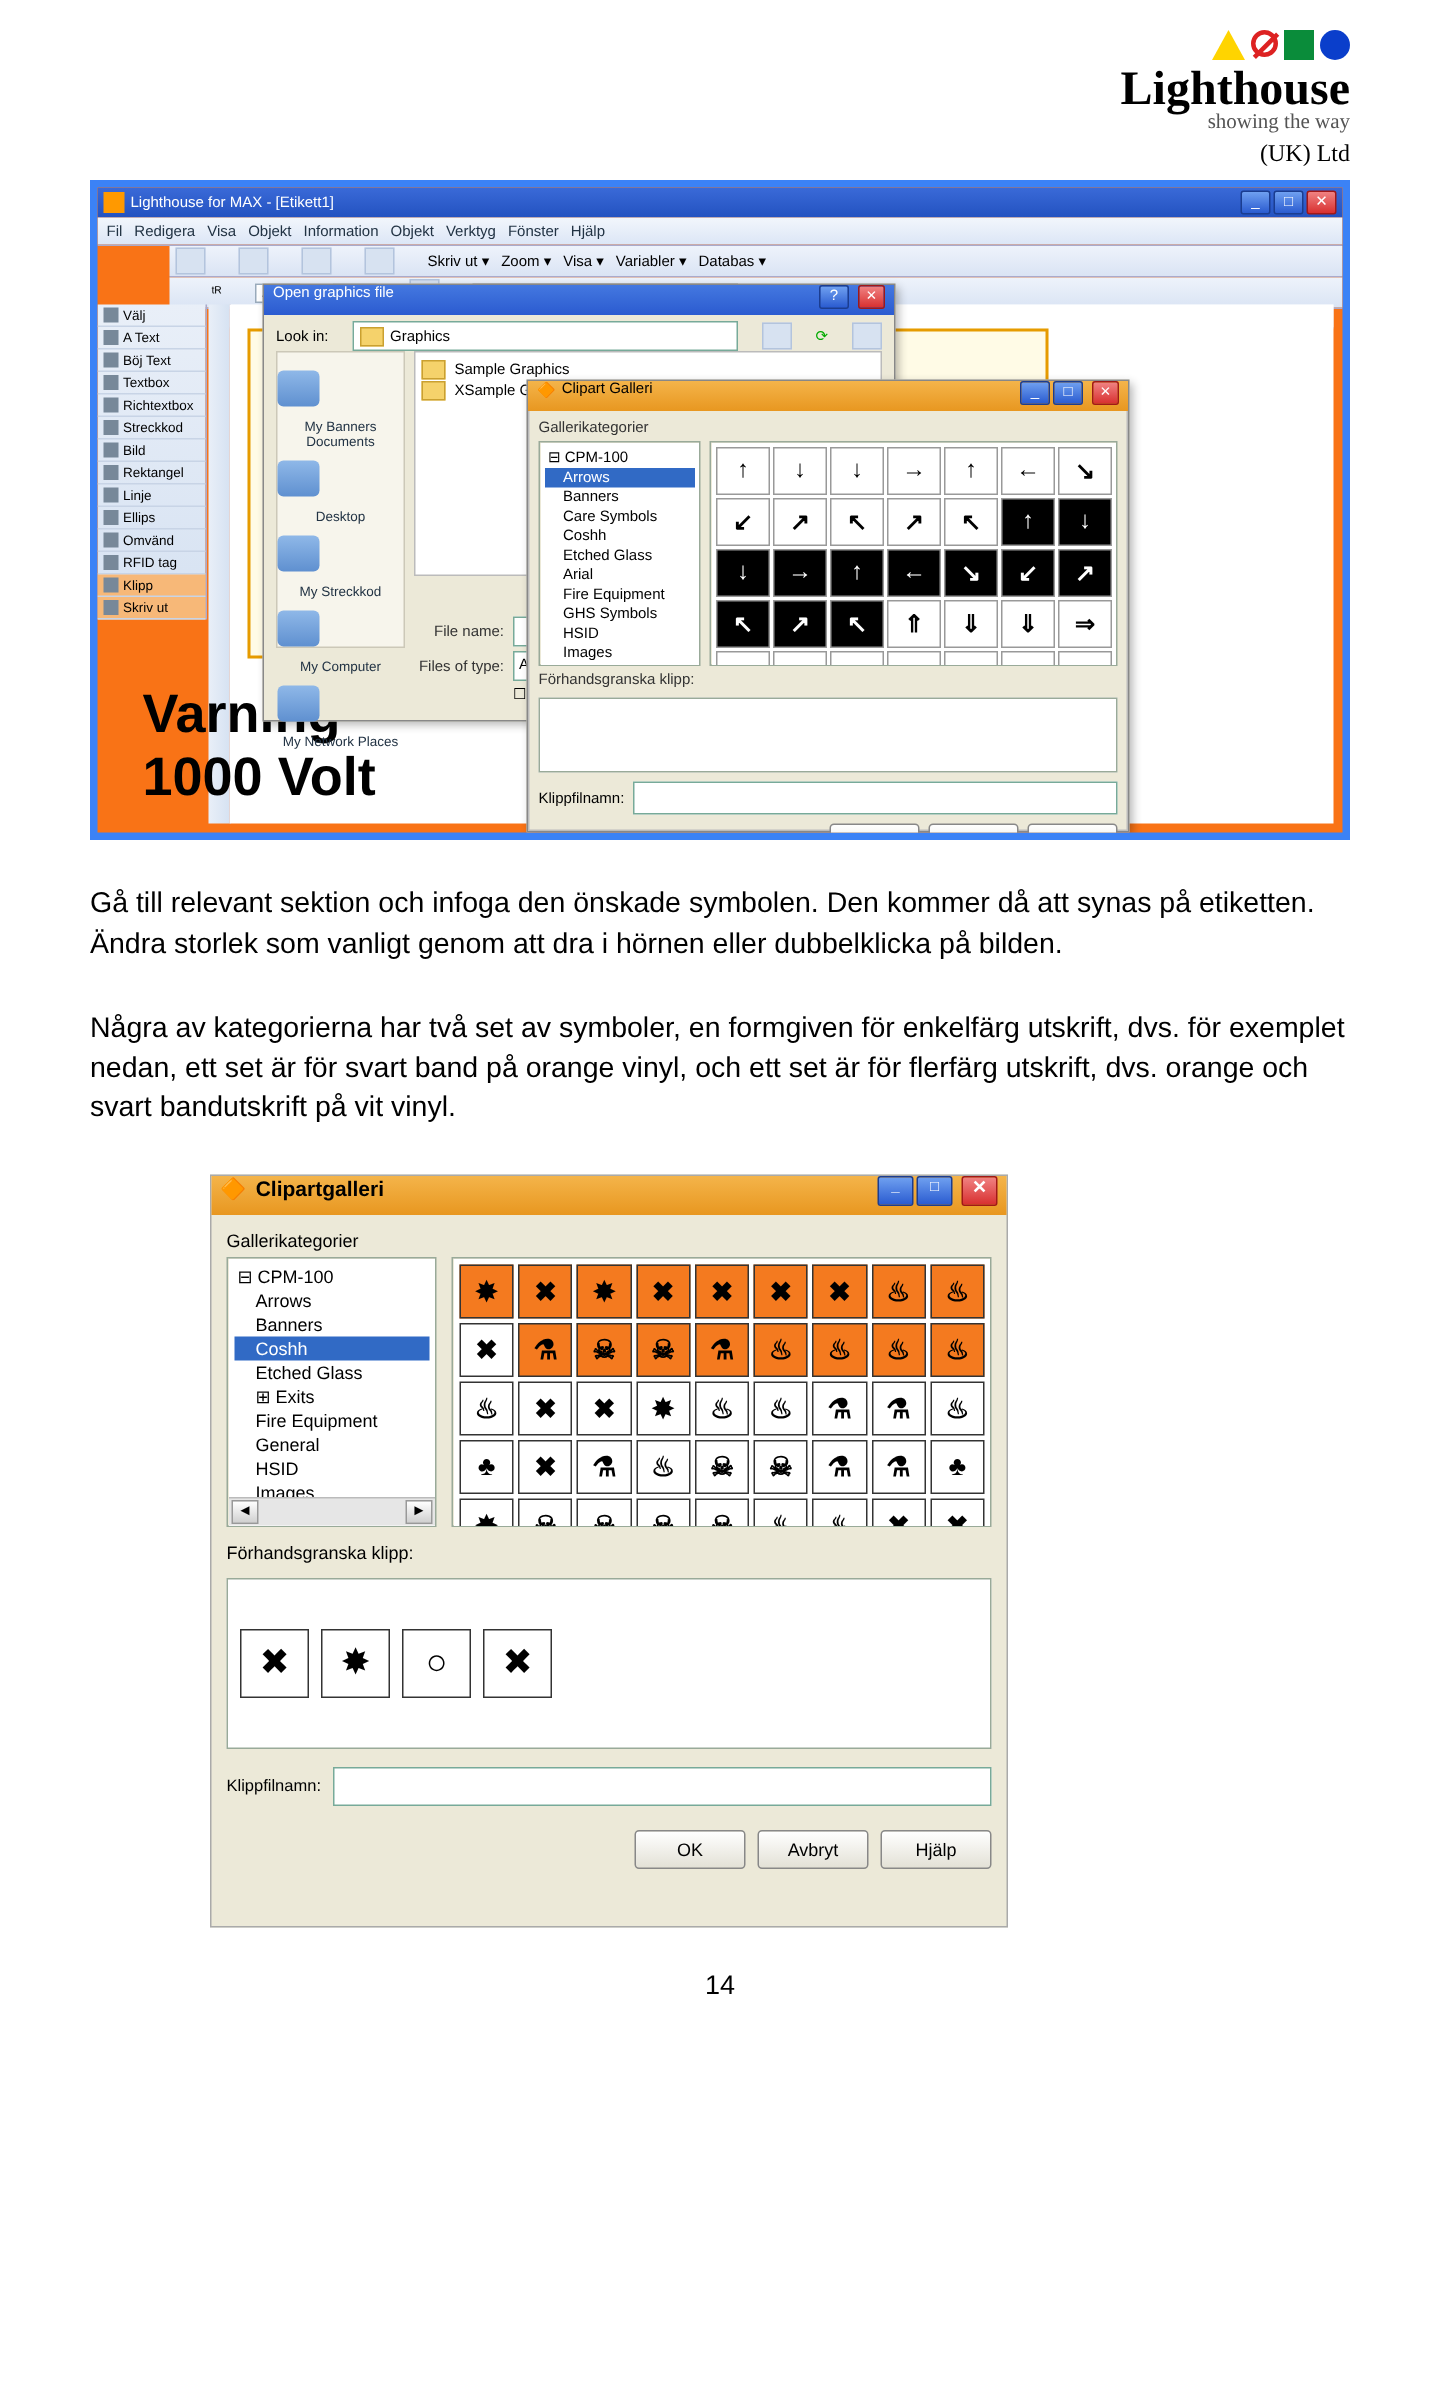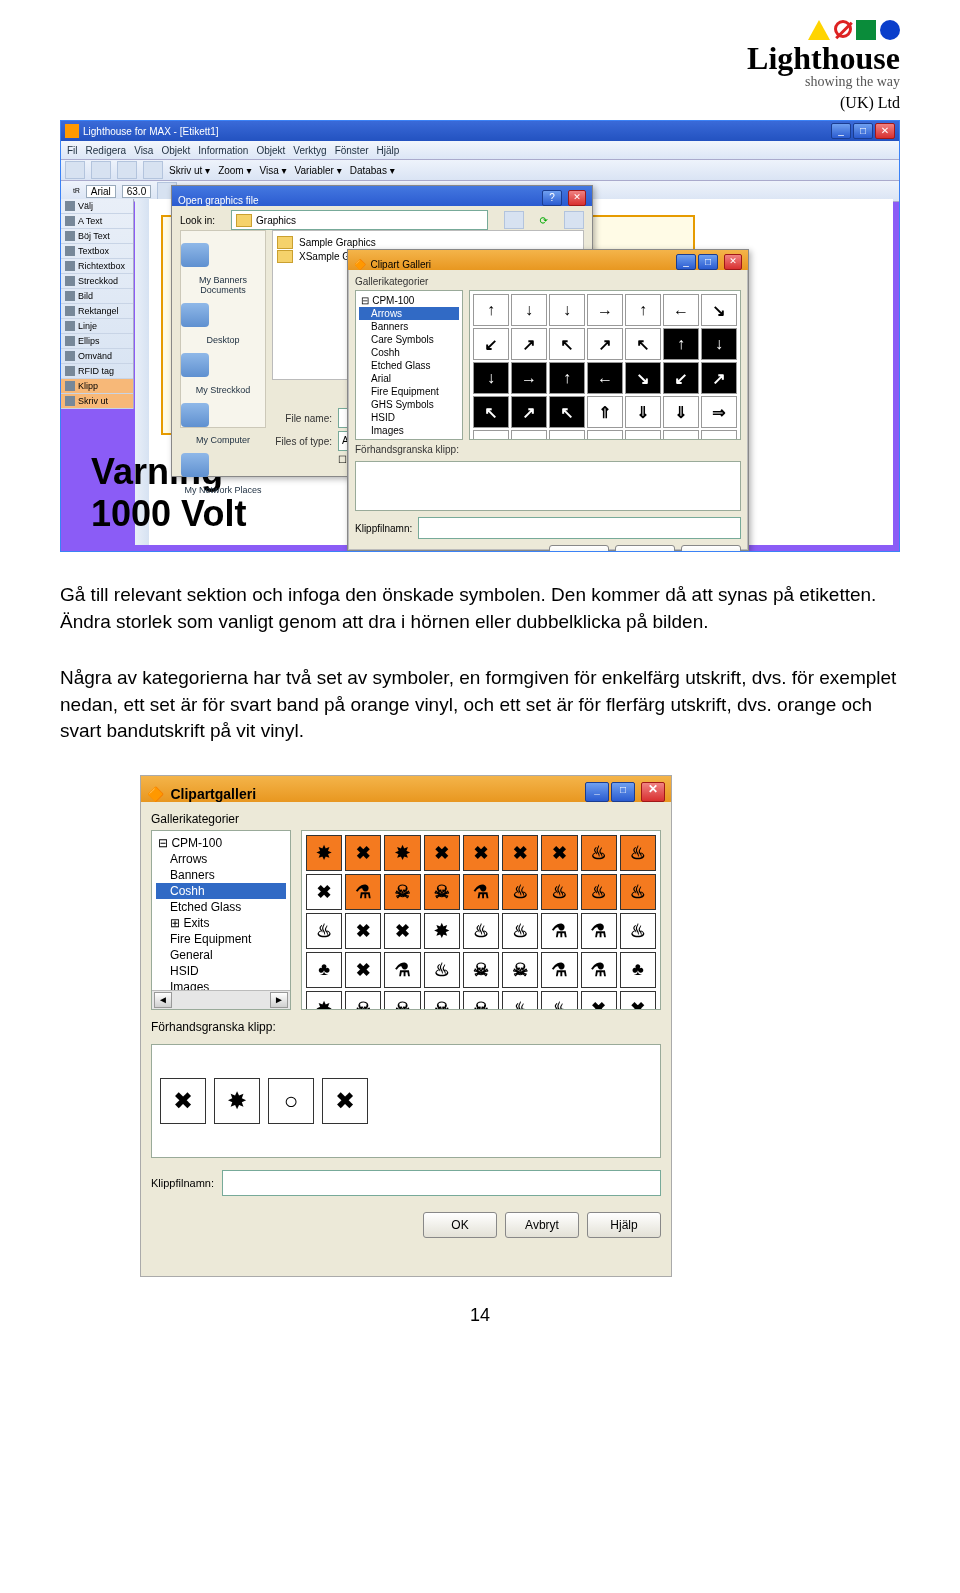--- a/index.html
+++ b/index.html
@@ -11,45 +11,45 @@
   .shape { width:20px; height:20px; display:inline-block;}
   .triangle { width:0;height:0;border-left:11px solid transparent;border-right:11px solid transparent;border-bottom:20px solid #ffd400;}
   .ring { width:18px;height:18px;border:3px solid #d22; border-radius:50%; position:relative; box-sizing:border-box;}
   .ring::after{content:"";position:absolute;width:22px;height:3px;background:#d22;top:6px;left:-4px;transform:rotate(-45deg);}
   .square{ background:#0a8c3a;}
   .circle{ background:#0a3ecb; border-radius:50%;}
   .logo-title{ font-family:"Times New Roman",serif; font-weight:bold; font-size:32px; margin:0; line-height:1;}
   .logo-sub{ font-size:14px; color:#555; font-family:"Times New Roman",serif;}
   .logo-uk{ font-size:16px; font-family:"Times New Roman",serif; margin-top:4px;}
   
-  .sshot1 { border:1px solid #3b82f6; background:#8b5cf6; font-size:10px; height:430px; position:relative; overflow:hidden;}
+  .sshot1 { border:5px solid #3b82f6; background:#f97316; font-size:10px; height:430px; position:relative; overflow:hidden;}
   .titlebar { height:20px; background:linear-gradient(#3a6ad8,#2352c0); display:flex; align-items:center; color:#fff; padding:0 4px; gap:4px;}
   .titlebar .icon{ width:14px;height:14px; background:#f90; display:inline-block;}
   .winbtns{ margin-left:auto; display:flex; gap:2px;}
   .winbtn{ width:18px;height:14px; background:linear-gradient(#6fa0f0,#2a5bd0); border:1px solid #1b3d90; border-radius:2px; color:#fff; font-size:10px; text-align:center; line-height:13px;}
   .winbtn.close{ background:linear-gradient(#f08282,#d83030); border-color:#a01818;}
   .menubar{ height:18px; background:linear-gradient(#f2f6fc,#dce6f6); border-bottom:1px solid #aac; display:flex; align-items:center; gap:8px; padding:0 6px; color:#234;}
-  .toolbar{ height:20px; background:linear-gradient(#eef3fb,#dae4f4); border-bottom:1px solid #aac; display:flex; align-items:center; padding:0 4px; gap:6px;}
+  .toolbar{ height:20px; background:linear-gradient(#eef3fb,#dae4f4); border-bottom:1px solid #aac; display:flex; align-items:center; padding:0 4px; gap:22px;margin-left:48px;}
   .tbtn { width:18px;height:16px; background:#d7e2f1; border:1px solid #b3c4dd;}
   .canvas{ position:absolute; top:78px; left:88px; right:6px; bottom:6px; background:#fff;}
   .ruler-h{position:absolute;top:78px;left:88px;right:6px;height:16px;background:linear-gradient(#e9eff8,#d6e2f2);border-bottom:1px solid #aac;font-size:8px;color:#567;display:flex;justify-content:space-between;padding:0 4px;box-sizing:border-box;}
   .ruler-v{position:absolute;top:78px;bottom:6px;left:74px;width:14px;background:linear-gradient(90deg,#e9eff8,#d6e2f2);border-right:1px solid #aac;}
   .labeldraft{ position:absolute; top:94px; left:100px; width:530px; height:216px; border:2px solid #e69b00; background:#fffbe6;}
   .labeltext{ position:absolute; top:330px; left:30px; font-family:Arial;font-weight:bold;}
   .labeltext .l1{font-size:36px;}
   .labeltext .l2{font-size:36px;}
   .toolbox{ position:absolute; top:78px; left:0; width:72px; background:linear-gradient(#e9eff8,#d6e2f2); border-right:1px solid #aac; font-size:9px;}
   .tool{ padding:2px 4px; border-bottom:1px solid #c8d4e6; display:flex;align-items:center;gap:3px;}
   .tool.sel{ background:#f7b878;}
   .tico{width:10px;height:10px;background:#789;display:inline-block;}
   .colorrow{display:flex;gap:1px;padding:1px;background:#555;}
   .csw{width:10px;height:10px;}
   
   .dlg{ position:absolute; border:1px solid #888; background:#ece9d8; box-shadow:2px 2px 6px rgba(0,0,0,0.3); font-size:10px;}
-  .dlgtitle{ height:20px; background:linear-gradient(#4478e0,#2b5bd0); color:#fff; display:flex; align-items:flex-end; padding:0 6px;}
+  .dlgtitle{ height:20px; background:linear-gradient(#4478e0,#2b5bd0); color:#fff; display:flex; align-items:flex-start; padding:0 6px;}
   .dlgtitle.orange{ background:linear-gradient(#f4b44a,#e89720); color:#000;}
   .dlgtitle .winbtns{font-size:9px;}
   .dlgclose{width:16px;height:14px;background:linear-gradient(#f08282,#d83030);border:1px solid #a01818;border-radius:2px;color:#fff;text-align:center;line-height:13px;margin-left:4px;}
   .open-dlg{ top:64px; left:110px; width:420px; height:290px;}
   .side-icons{ position:absolute; top:44px; left:8px; bottom:48px; width:84px; background:#f7f5ec;border:1px solid #ccc8b8; text-align:center;padding-top:4px;}
   .side-icons div{margin:8px 0;font-size:9px;color:#234;}
   .side-ico{width:28px;height:24px;background:linear-gradient(#8fb8e8,#5f90d0);border-radius:4px;margin:0 auto 2px;}
   .open-main{position:absolute;top:44px;left:100px;right:8px;height:140px;border:1px solid #bbb;background:#fff;padding:4px;}
   .open-row{display:flex;align-items:center;gap:6px;margin:1px 0;}
   .folico{width:14px;height:11px;background:#f5d26b;border:1px solid #caa030;}

